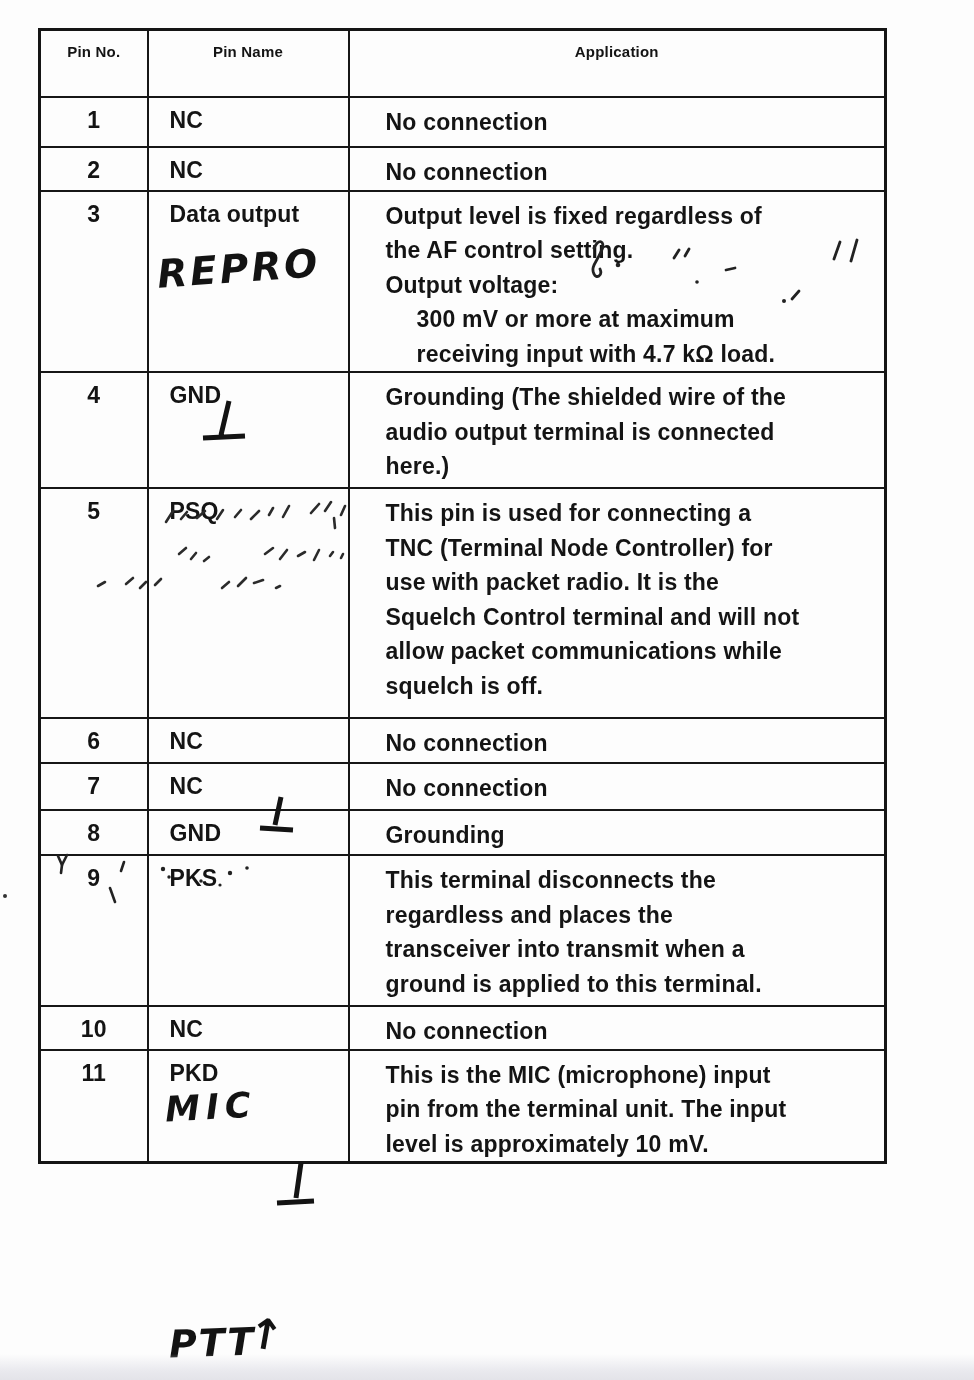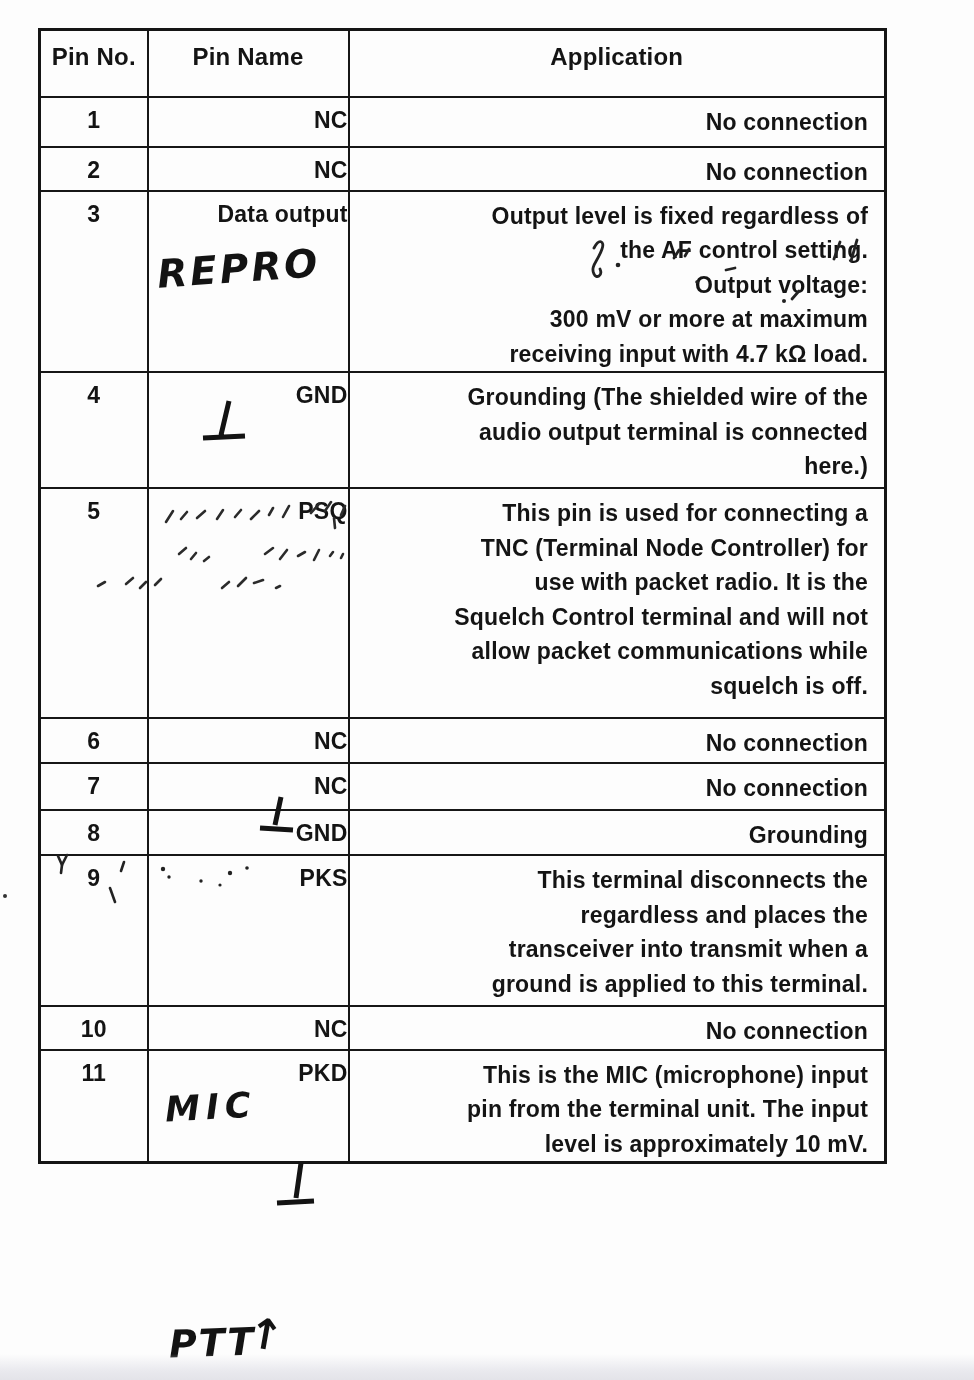--- a/index.html
+++ b/index.html
@@ -13,23 +13,22 @@
     position:absolute;left:38px;top:28px;width:846px;
     border-collapse:collapse;table-layout:fixed;
     border:3px solid #151515;
   }
   .pin-table th,.pin-table td{
     border:2.5px solid #171717;
     vertical-align:top;
     font-weight:700;
     font-size:23px;
     letter-spacing:.2px;
-    text-align:right;
-  }
-  .pin-table th{height:52px;padding-top:12px;text-align:center;font-size:24px;}
+  }
+  .pin-table th{height:52px;padding-top:12px;text-align:center;font-size:15px;}
   td.pin-no{text-align:center;padding-top:9px;}
   td.pin-name{padding:9px 0 0 21px;white-space:nowrap;}
   td.app{padding:7px 16px 0 36px;line-height:34.5px;}
   td.app div{white-space:nowrap;}
   td.app div.ind{padding-left:31px;}
 
   
   .hw{
     position:absolute;
     font-family:"DejaVu Sans",sans-serif;

